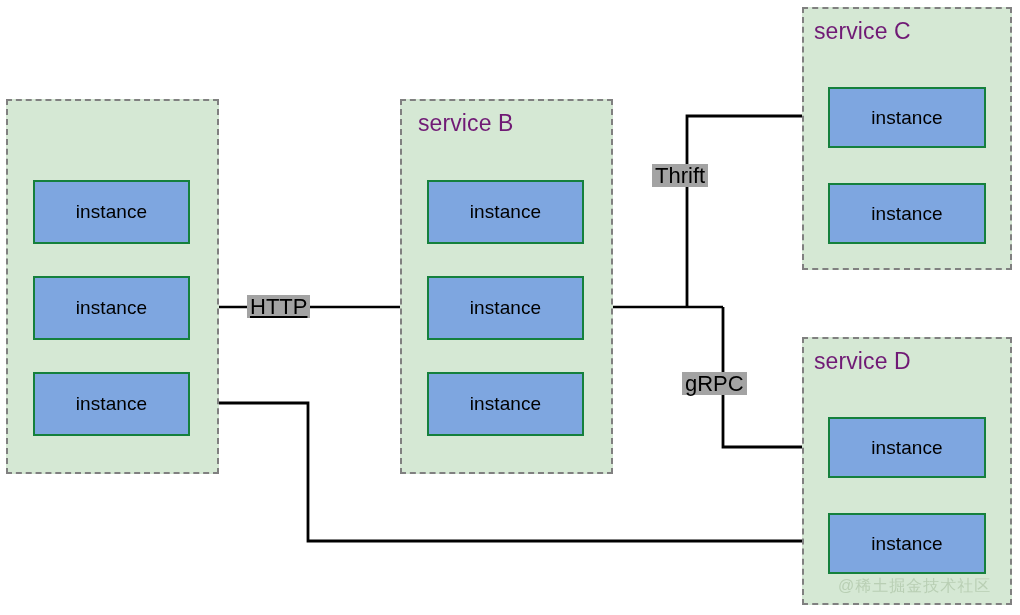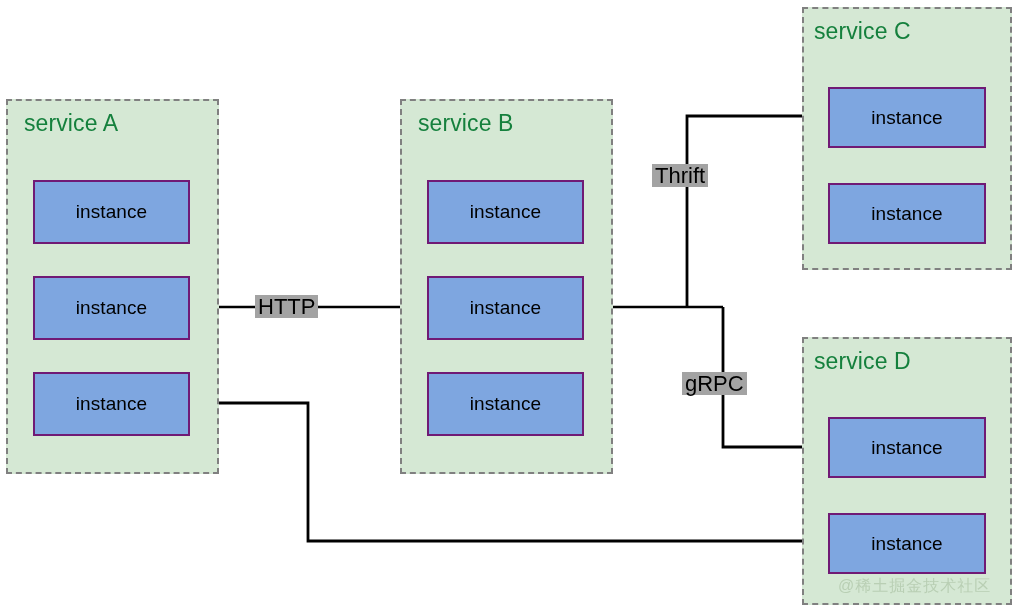--- a/index.html
+++ b/index.html
@@ -27,28 +27,28 @@
   }
   .service-box {
     position: absolute;
     background: #d5e8d4;
     border: 2px dashed #808080;
     box-sizing: border-box;
   }
   .service-title {
     position: absolute;
     font-size: 23px;
-    color: #15803d;
+    color: #701a75;
     white-space: nowrap;
     letter-spacing: 0.1px;
   }
   .instance {
     position: absolute;
     background: #7ea6e0;
-    border: 2px solid #701a75;
+    border: 2px solid #15803d;
     box-sizing: border-box;
     display: flex;
     align-items: center;
     justify-content: center;
     color: #000000;
     font-size: 19px;
     letter-spacing: 0.1px;
     text-align: right;
   }
   .edge-label {
@@ -86,21 +86,20 @@
     <path d="M 586 307 L 723 307" fill="none" stroke="#000000" stroke-width="2.4"></path>
 
     <path d="M 687 307 L 687 116 L 822 116" fill="none" stroke="#000000" stroke-width="2.8" marker-end="url(#arrow)"></path>
 
     <path d="M 723 307 L 723 447 L 822 447" fill="none" stroke="#000000" stroke-width="2.8" marker-end="url(#arrow)"></path>
 
     <path d="M 190 403 L 308 403 L 308 541 L 822 541" fill="none" stroke="#000000" stroke-width="2.8" marker-end="url(#arrow)"></path>
   </svg>
 
   <div class="service-box" style="left:6px; top:99px; width:213px; height:375px;"></div>
-  <div class="service-title" style="left:24px; top:110px;">service A</div>
   <div class="instance" style="left:33px; top:180px; width:157px; height:64px;">instance</div>
   <div class="instance" style="left:33px; top:276px; width:157px; height:64px;">instance</div>
   <div class="instance" style="left:33px; top:372px; width:157px; height:64px;">instance</div>
 
   <div class="service-box" style="left:400px; top:99px; width:213px; height:375px;"></div>
   <div class="service-title" style="left:418px; top:110px;">service B</div>
   <div class="instance" style="left:427px; top:180px; width:157px; height:64px;">instance</div>
   <div class="instance" style="left:427px; top:276px; width:157px; height:64px;">instance</div>
   <div class="instance" style="left:427px; top:372px; width:157px; height:64px;">instance</div>
 
@@ -109,17 +108,17 @@
   <div class="instance" style="left:828px; top:87px; width:158px; height:61px;">instance</div>
   <div class="instance" style="left:828px; top:183px; width:158px; height:61px;">instance</div>
 
   <div class="service-box" style="left:802px; top:337px; width:210px; height:268px;"></div>
   <div class="service-title" style="left:814px; top:348px;">service D</div>
   <div class="instance" style="left:828px; top:417px; width:158px; height:61px;">instance</div>
   <div class="instance" style="left:828px; top:513px; width:158px; height:61px;">instance</div>
 
   <div class="watermark" style="left:838px; top:576px;">@稀土掘金技术社区</div>
 
-  <div class="edge-label" style="left:255px; top:295px;">HTTP</div>
+  <div class="edge-label" style="left:247px; top:295px;text-decoration:underline;">HTTP</div>
   <div class="edge-label" style="left:652px; top:164px;">Thrift</div>
   <div class="edge-label" style="left:682px; top:372px;">gRPC</div>
 
 </div>
 
 </body></html>

